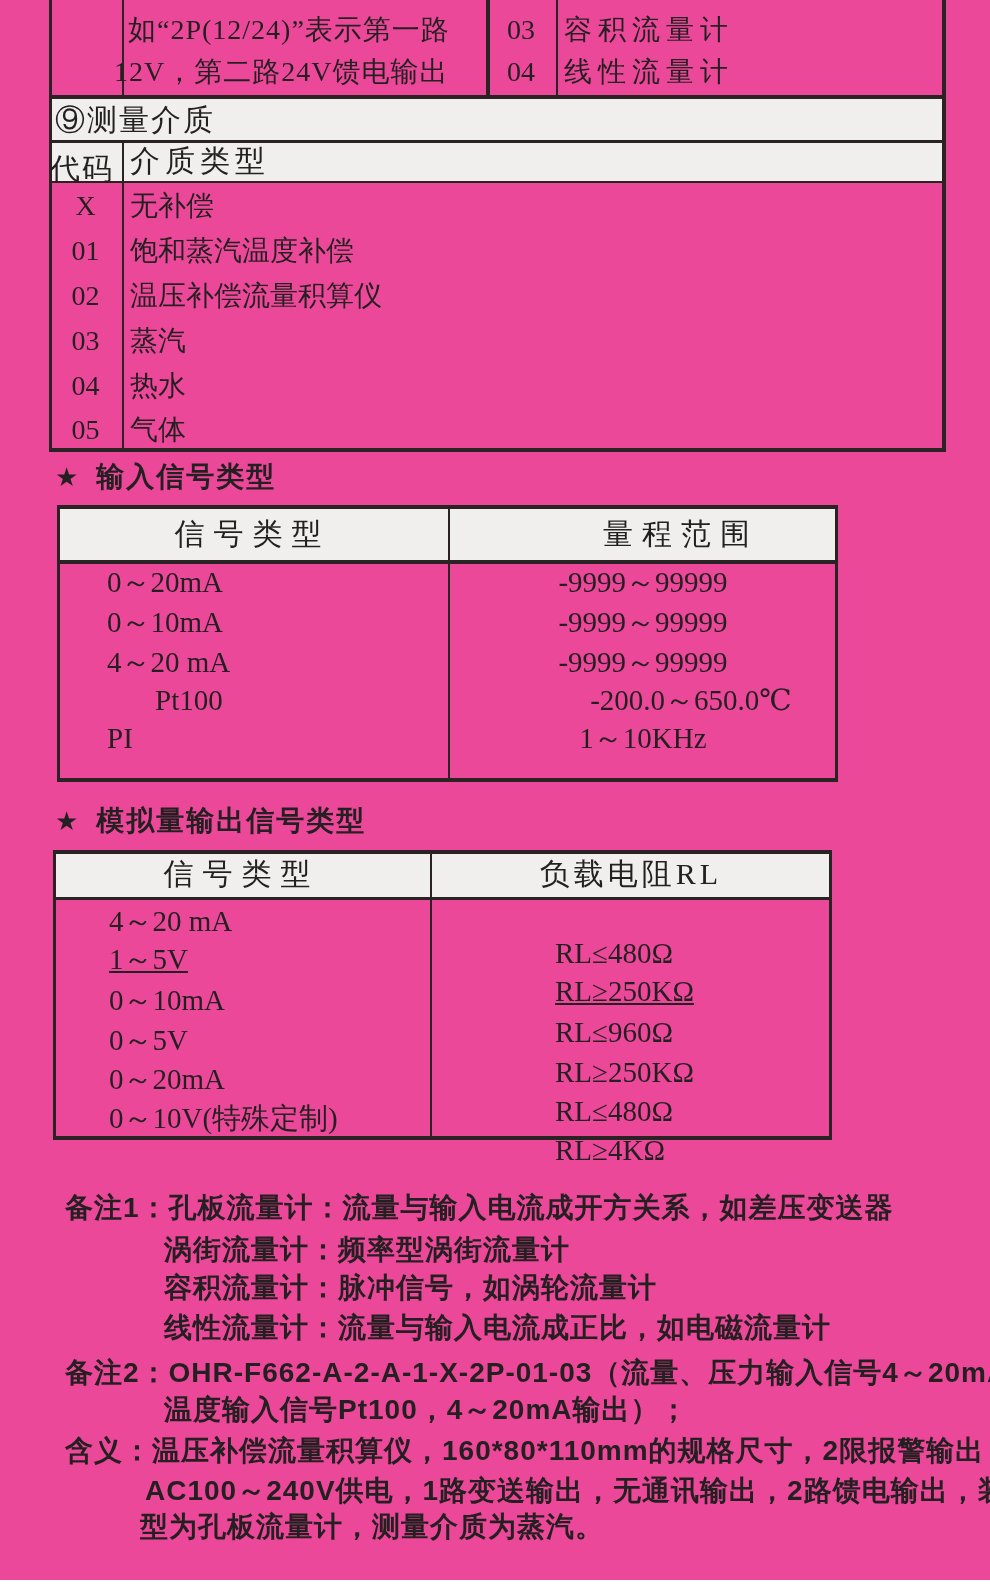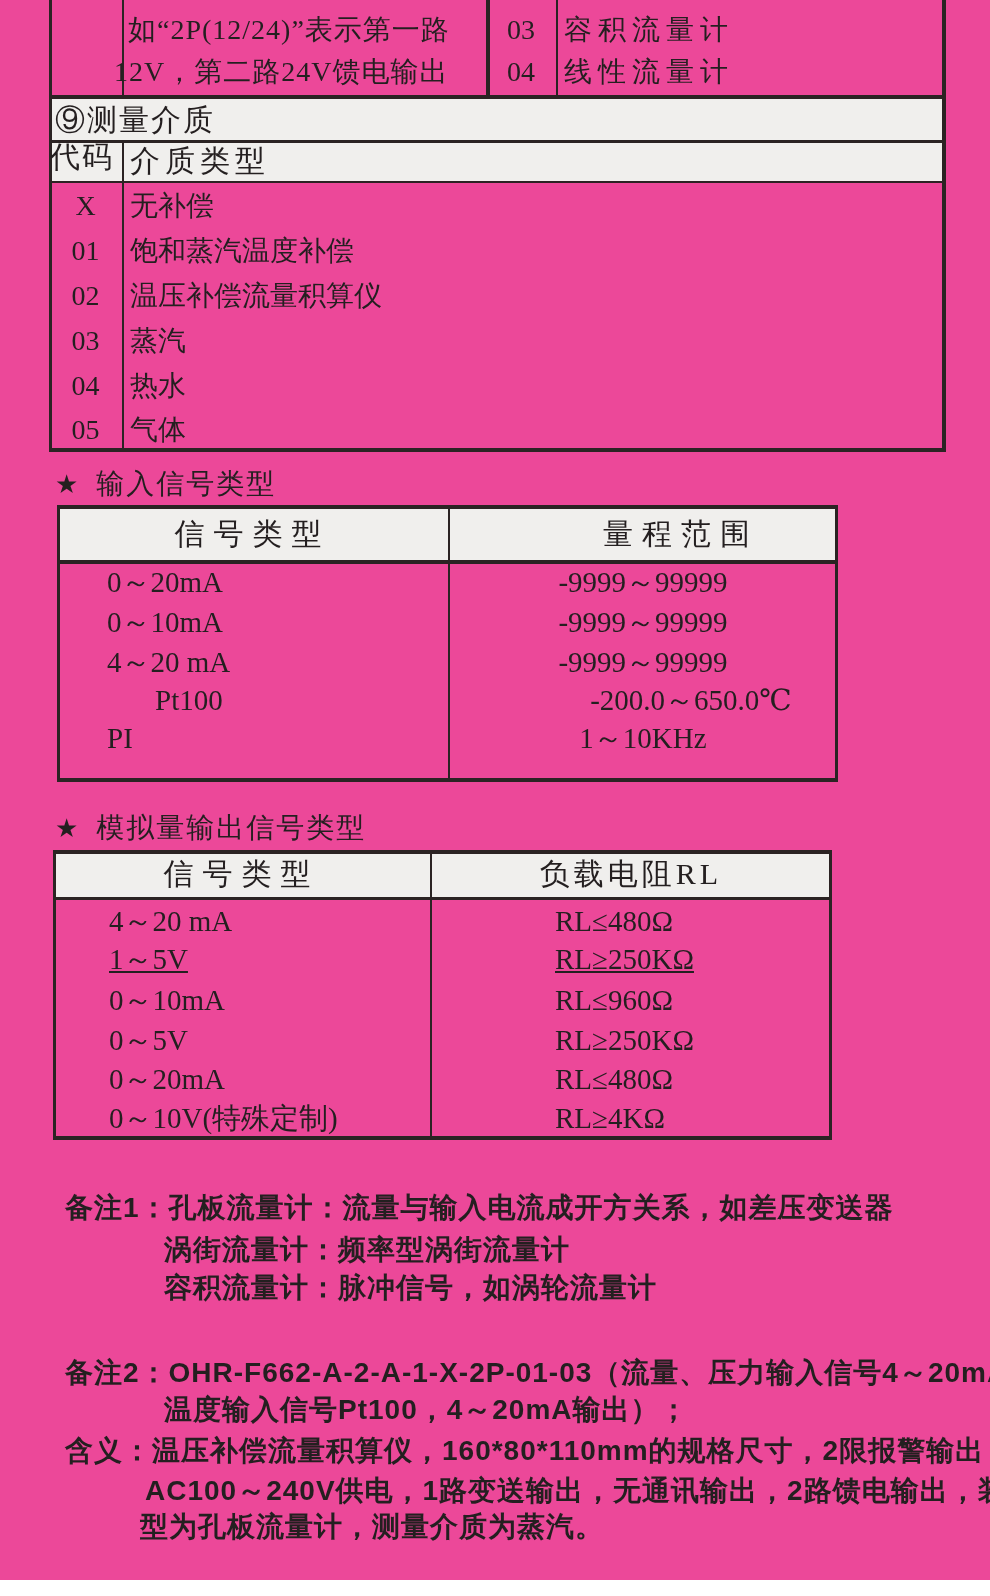--- a/index.html
+++ b/index.html
@@ -27,29 +27,29 @@
   .t1-y448{left:0;top:448px;width:897px;height:4px;}
   .t1-secfill{left:3px;top:99px;width:890px;height:41px;}
   .t1-hdrfill{left:3px;top:143px;width:890px;height:38px;}
   .t1-note1{left:79px;top:13px;letter-spacing:1px;}
   .t1-note2{left:65px;top:55px;letter-spacing:1px;font-family:Liberation Serif, serif;}
   .t1-code03{left:437px;top:13px;width:70px;}
   .t1-code04{left:437px;top:55px;width:70px;}
   .t1-lab03{left:515px;top:13px;letter-spacing:6px;}
   .t1-lab04{left:515px;top:55px;letter-spacing:6px;}
   .t1-sec{left:6px;top:101px;font-size:30px;line-height:38px;letter-spacing:2px;}
-  .t1-hcode{left:1px;top:140px;width:54px;font-size:30px;letter-spacing:2px;}
+  .t1-hcode{left:1px;top:152px;width:54px;font-size:30px;letter-spacing:2px;}
   .t1-htype{left:81px;top:144px;font-size:30px;letter-spacing:5px;}
   .t1-mc{left:0;width:73px;}
   .t1-ml{left:81px;}
   .r0{top:189px;} .r1{top:234px;} .r2{top:279px;}
   .r3{top:324px;} .r4{top:369px;} .r5{top:413px;}
 
   
-  .starline{position:absolute;white-space:nowrap;font-family:"Liberation Sans","DejaVu Sans",sans-serif;font-weight:400;font-size:28px;line-height:46px;letter-spacing:2px;}
+  .starline{position:absolute;white-space:nowrap;font-family:"Liberation Sans","DejaVu Sans",sans-serif;font-weight:700;font-size:28px;line-height:32px;letter-spacing:2px;}
   #h-in{left:55px;top:461px;}
   #h-out{left:55px;top:805px;}
   .star{margin-right:16px;font-size:26px;}
 
   
   #t2{position:absolute;left:57px;top:505px;width:781px;height:277px;}
   .t2-top{left:0;top:0;width:781px;height:4px;}
   .t2-bot{left:0;top:273px;width:781px;height:4px;}
   .t2-l{left:0;top:0;width:3px;height:277px;}
   .t2-r{left:778px;top:0;width:3px;height:277px;}
@@ -67,21 +67,21 @@
   .t3-top{left:0;top:0;width:779px;height:4px;}
   .t3-bot{left:0;top:286px;width:779px;height:4px;}
   .t3-l{left:0;top:0;width:3px;height:290px;}
   .t3-r{left:776px;top:0;width:3px;height:290px;}
   .t3-hdiv{left:0;top:47px;width:779px;height:3px;}
   .t3-cdiv{left:377px;top:0;width:2px;height:290px;}
   .t3-hfill{left:3px;top:4px;width:773px;height:43px;}
   .t3-h1{left:0;top:7px;width:377px;font-size:30px;letter-spacing:9px;}
   .t3-h2{left:377px;top:7px;width:402px;font-size:30px;letter-spacing:4px;}
   .t3-sig{left:56px;font-size:29px;}
-  .t3-load{left:502px;font-size:29px;}
+  .t3-load{left:502px;font-size:29px;margin-top:32px;}
   .o0{top:54px;} .o1{top:92px;text-decoration:underline;} .o2{top:133px;}
   .o3{top:173px;} .o4{top:212px;} .o5{top:251px;}
 
   
   .note{position:absolute;white-space:nowrap;font-family:"Liberation Sans","DejaVu Sans",sans-serif;font-weight:700;font-size:28px;line-height:34px;letter-spacing:1px;}
   .n0{left:65px;top:1191px;}
   .n1{left:164px;top:1233px;}
   .n2{left:164px;top:1271px;}
   .n3{left:164px;top:1311px;}
   .n4{left:65px;top:1356px;}
@@ -193,20 +193,21 @@
     <span class="txt t3-load o3">RL≥250KΩ</span>
     <span class="txt t3-sig o4">0～20mA</span>
     <span class="txt t3-load o4">RL≤480Ω</span>
     <span class="txt t3-sig o5">0～10V(特殊定制)</span>
     <span class="txt t3-load o5">RL≥4KΩ</span>
   </div>
 
   <span class="note n0">备注1：孔板流量计：流量与输入电流成开方关系，如差压变送器</span>
   <span class="note n1">涡街流量计：频率型涡街流量计</span>
   <span class="note n2">容积流量计：脉冲信号，如涡轮流量计</span>
+  <span class="note n3">线性流量计：流量与输入电流成正比，如电磁流量计</span>
   <span class="note n4">备注2：OHR-F662-A-2-A-1-X-2P-01-03（流量、压力输入信号4～20mA，</span>
   <span class="note n5">温度输入信号Pt100，4～20mA输出）；</span>
   <span class="note n6">含义：温压补偿流量积算仪，160*80*110mm的规格尺寸，2限报警输出，</span>
   <span class="note n7">AC100～240V供电，1路变送输出，无通讯输出，2路馈电输出，装置类</span>
   <span class="note n8">型为孔板流量计，测量介质为蒸汽。</span>
 
   <div id="bottom-strip"></div>
 </div>
 
 </body></html>

